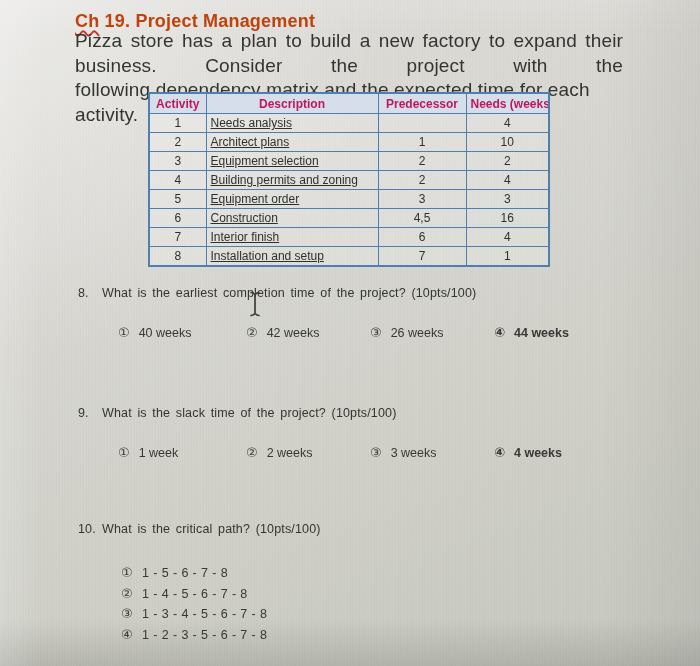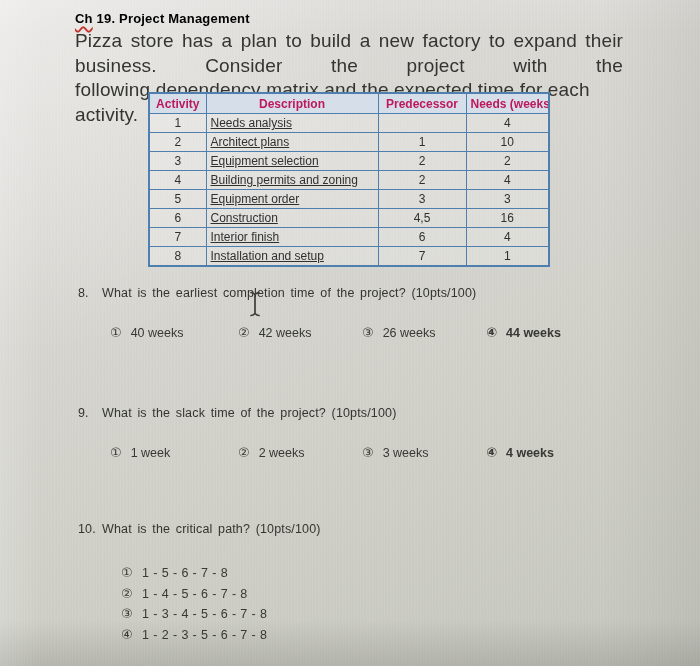--- a/index.html
+++ b/index.html
@@ -13,21 +13,21 @@
   .texture{
     position:absolute;inset:0;pointer-events:none;
     background:
       radial-gradient(ellipse at 2% 0%, rgba(255,255,255,0.38), rgba(255,255,255,0) 38%),
       linear-gradient(to right, rgba(255,255,255,0.16), rgba(255,255,255,0) 6%, rgba(255,255,255,0) 86%, rgba(80,80,74,0.08)),
       linear-gradient(to bottom, rgba(255,255,255,0.10), rgba(255,255,255,0) 5%, rgba(255,255,255,0) 93%, rgba(60,60,54,0.16)),
       repeating-linear-gradient(90deg, rgba(255,255,255,0.045) 0px, rgba(255,255,255,0.045) 1px, rgba(40,40,36,0.02) 2px, rgba(0,0,0,0) 3px);
   }
   .title{
     position:absolute;left:75px;top:11px;
-    font-size:13px;font-weight:bold;color:#000000;letter-spacing:0.2px;
+    font-size:18px;font-weight:bold;color:#c2410c;letter-spacing:0.2px;
   }
   .misspell{
     text-decoration-line:underline;
     text-decoration-style:wavy;
     text-decoration-color:#c4362d;
     text-decoration-thickness:1.5px;
     text-underline-offset:3px;
   }
   .intro{
     position:absolute;left:75px;top:29px;width:548px;
@@ -51,21 +51,21 @@
   }
   td.c{text-align:center;}
   td.desc{text-align:left;padding-left:8px;text-decoration:underline;}
   .q{
     position:absolute;font-size:12.5px;color:#343431;word-spacing:2px;letter-spacing:0.15px;
   }
   .q .num{display:inline-block;width:24px;}
   #q8{left:78px;top:286px;}
   #q9{left:78px;top:406px;}
   #q10{left:78px;top:522px;}
-  .optrow{position:absolute;left:0;width:652px;height:20px;font-size:12.5px;}
+  .optrow{position:absolute;left:8px;width:652px;height:20px;font-size:12.5px;}
   #opts8{top:325px;}
   #opts9{top:445px;}
   .optrow .opt{position:absolute;white-space:nowrap;}
   .optrow .o1{left:110px;}
   .optrow .o2{left:238px;}
   .optrow .o3{left:362px;}
   .optrow .o4{left:486px;font-weight:bold;}
   .marker{font-size:13px;color:#3c3c39;margin-right:9px;}
   .optlist{position:absolute;left:110px;top:563px;font-size:12.5px;line-height:19.7px;margin-left:11px;}
   .optlist .opt{display:block;white-space:nowrap;letter-spacing:0.4px;}

